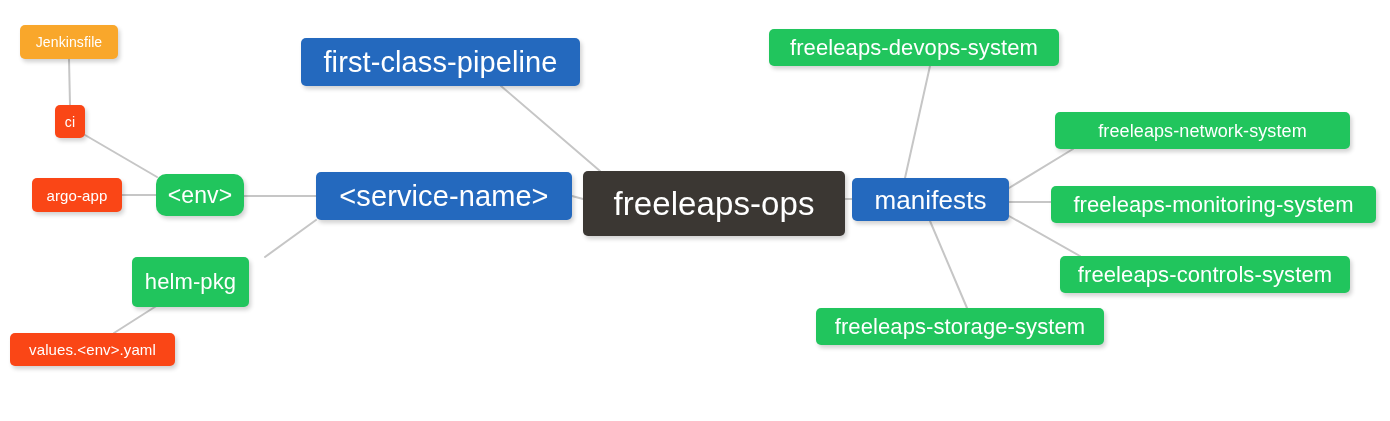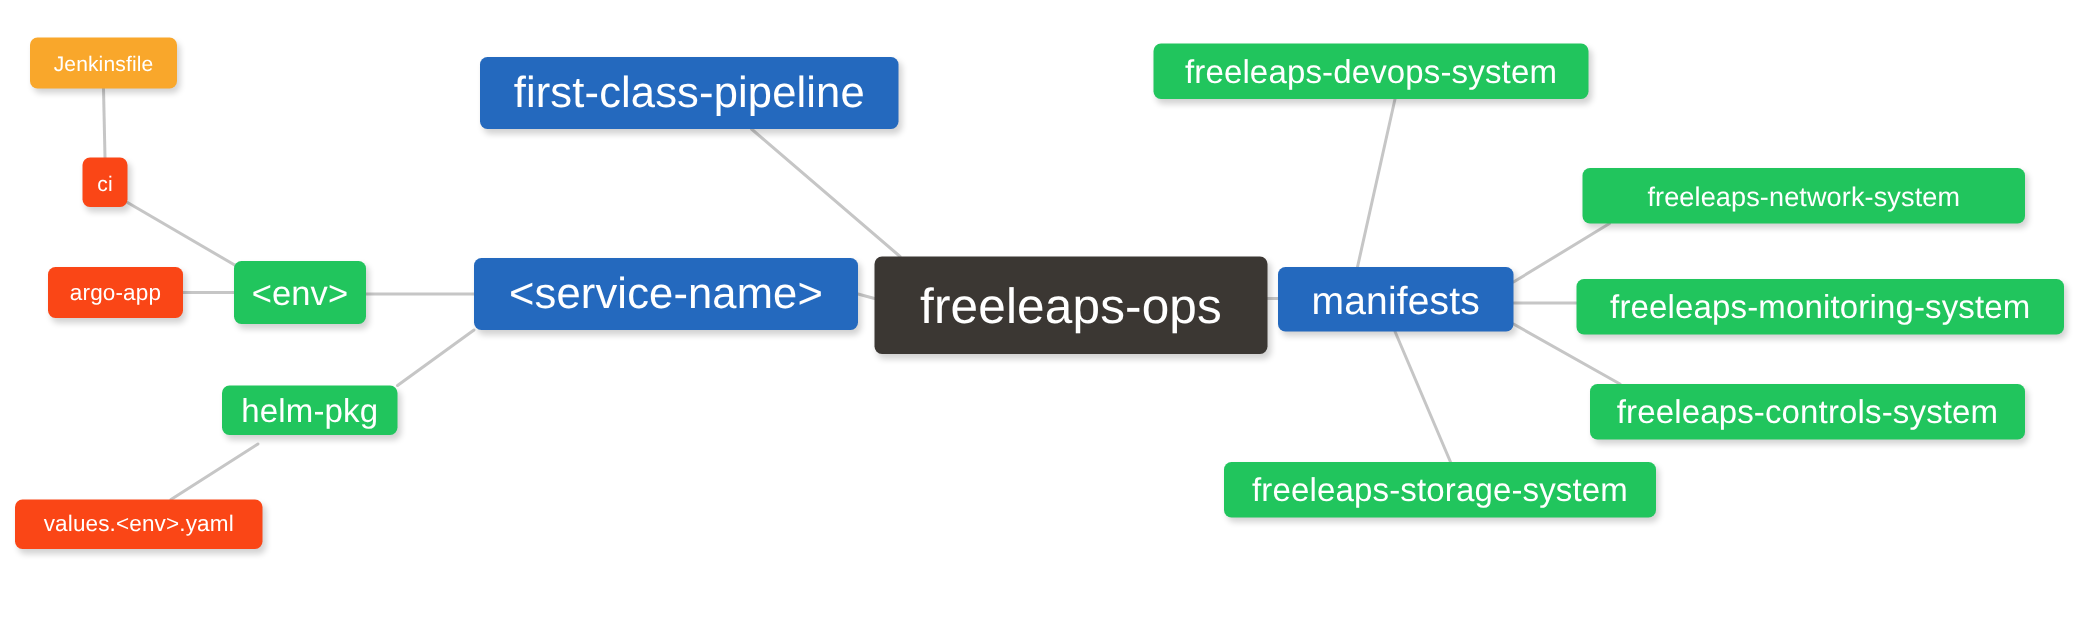--- a/index.html
+++ b/index.html
@@ -71,30 +71,30 @@
   <div id="node-layer">
       <div class="node" style="left: 20px; top: 25px; width: 98px; height: 34px; background: rgb(249, 167, 43); font-size: 14px;">
         <span class="node-label">Jenkinsfile</span>
       </div>
       <div class="node" style="left: 55px; top: 105px; width: 30px; height: 33px; background: rgb(250, 70, 22); font-size: 14px;">
         <span class="node-label">ci</span>
       </div>
       <div class="node" style="left: 32px; top: 178px; width: 90px; height: 34px; background: rgb(250, 70, 22); font-size: 15px;">
         <span class="node-label">argo-app</span>
       </div>
-      <div class="node" style="left: 156px; top: 174px; width: 88px; height: 42px; background: rgb(33, 197, 93); font-size: 23px;">
+      <div class="node" style="left: 156px; top: 174px; width: 88px; height: 42px; background: rgb(33, 197, 93); font-size: 23px; border-radius: 10px;">
         <span class="node-label">&lt;env&gt;</span>
       </div>
-      <div class="node" style="left: 148px; top: 257px; width: 117px; height: 33px; background: rgb(33, 197, 93); font-size: 22px;">
+      <div class="node" style="left: 132px; top: 257px; width: 117px; height: 50px; background: rgb(33, 197, 93); font-size: 22px;">
         <span class="node-label">helm-pkg</span>
       </div>
       <div class="node" style="left: 10px; top: 333px; width: 165px; height: 33px; background: rgb(250, 70, 22); font-size: 15px; text-align: center;">
         <span class="node-label">values.&lt;env&gt;.yaml</span>
       </div>
-      <div class="node" style="left: 320px; top: 38px; width: 279px; height: 48px; background: rgb(36, 105, 190); font-size: 29px;">
+      <div class="node" style="left: 301px; top: 38px; width: 279px; height: 48px; background: rgb(36, 105, 190); font-size: 29px;">
         <span class="node-label">first-class-pipeline</span>
       </div>
       <div class="node" style="left: 316px; top: 172px; width: 256px; height: 48px; background: rgb(36, 105, 190); font-size: 29px;">
         <span class="node-label">&lt;service-name&gt;</span>
       </div>
       <div class="node" style="left: 583px; top: 171px; width: 262px; height: 65px; background: rgb(59, 55, 51); font-size: 33px;">
         <span class="node-label">freeleaps-ops</span>
       </div>
       <div class="node" style="left: 852px; top: 178px; width: 157px; height: 43px; background: rgb(36, 105, 190); font-size: 26px;">
         <span class="node-label">manifests</span>

